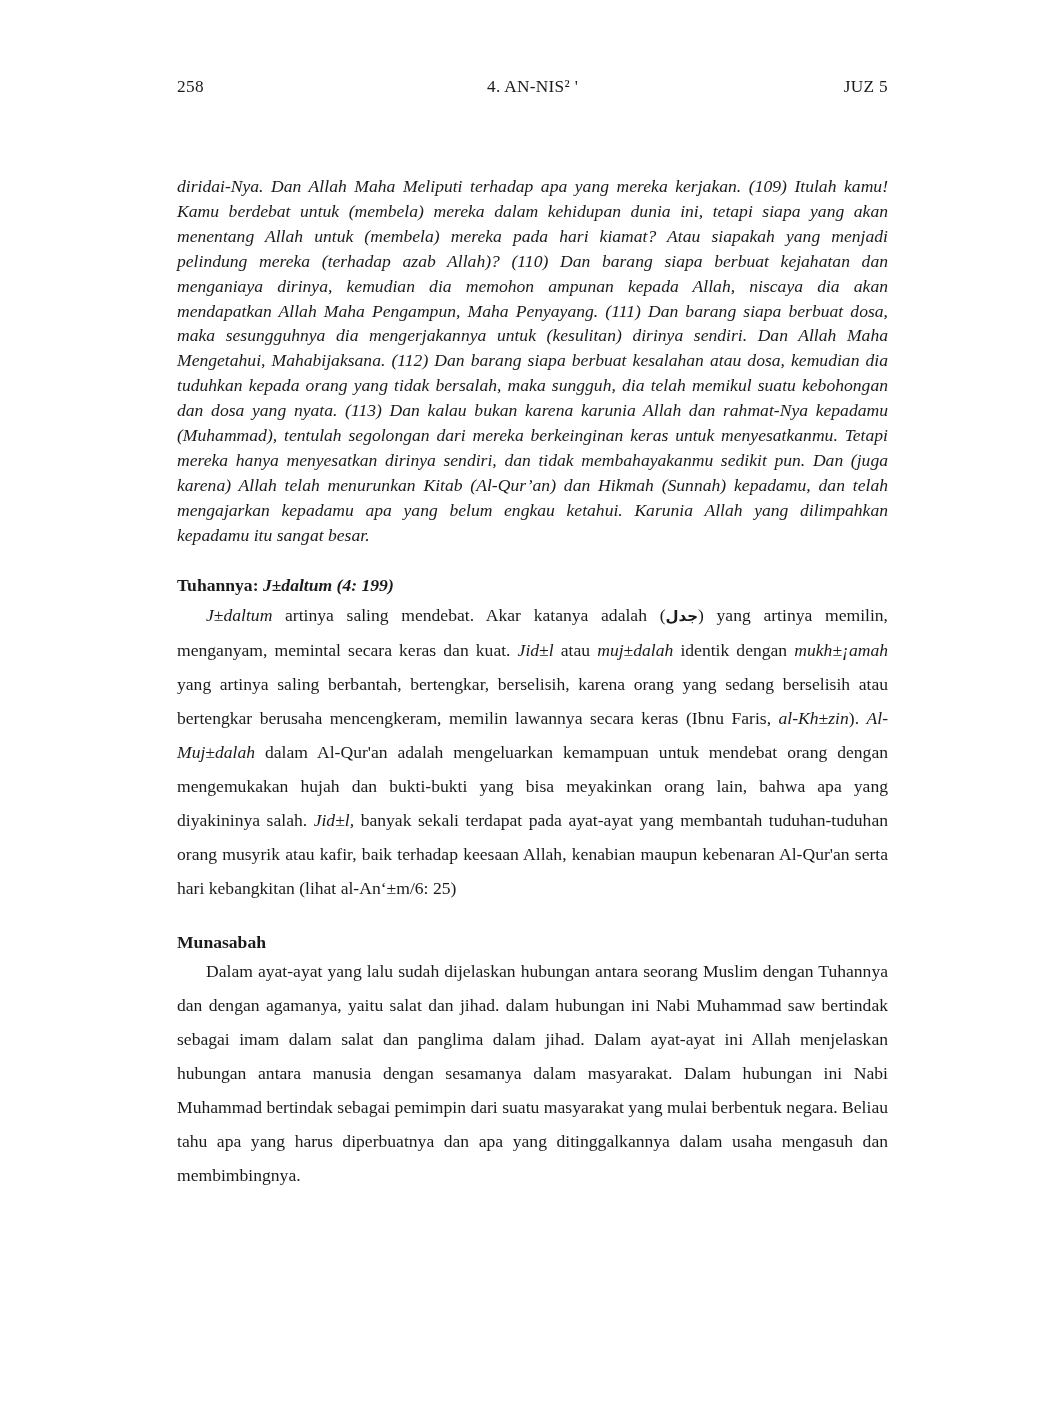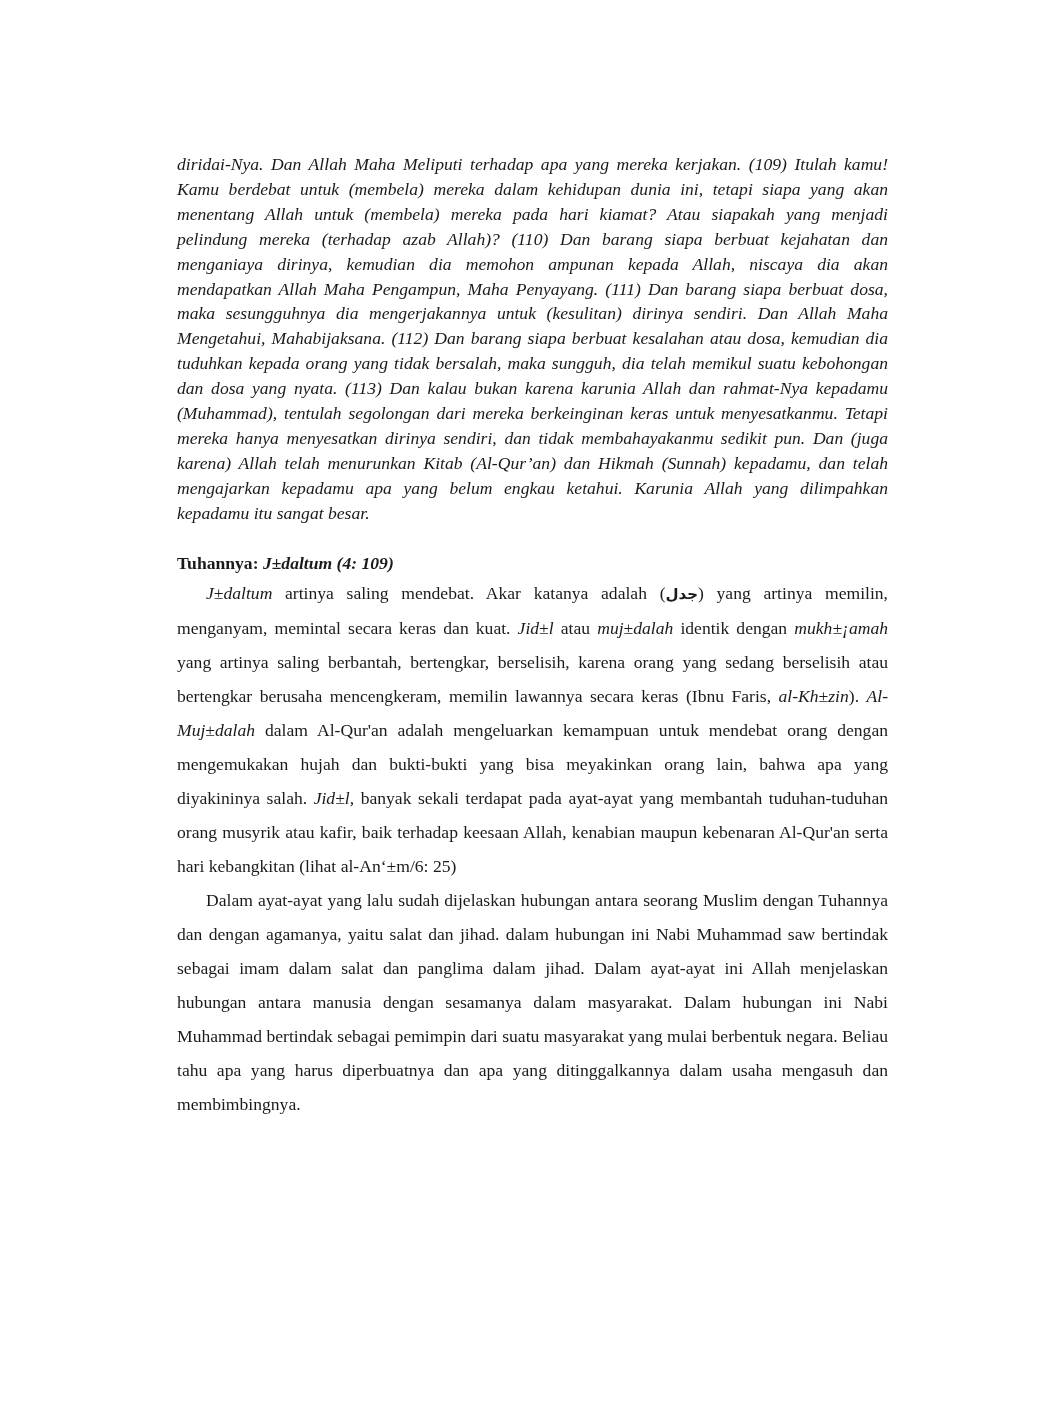--- a/index.html
+++ b/index.html
@@ -62,24 +62,30 @@
     font-weight: bold;
     font-size: 15px;
   }
 </style>
 </head>
 <body>
 
 <div class="page">
   <div class="content">
 
+    <div class="header">
+      <span>258</span>
+      <span class="chapter">4. AN-NIS² '</span>
+      <span>JUZ 5</span>
+    </div>
 
     <p class="translation">diridai-Nya. Dan Allah Maha Meliputi terhadap apa yang mereka kerjakan. (109) Itulah kamu! Kamu berdebat untuk (membela) mereka dalam kehidupan dunia ini, tetapi siapa yang akan menentang Allah untuk (membela) mereka pada hari kiamat? Atau siapakah yang menjadi pelindung mereka (terhadap azab Allah)? (110) Dan barang siapa berbuat kejahatan dan menganiaya dirinya, kemudian dia memohon ampunan kepada Allah, niscaya dia akan mendapatkan Allah Maha Pengampun, Maha Penyayang. (111) Dan barang siapa berbuat dosa, maka sesungguhnya dia mengerjakannya untuk (kesulitan) dirinya sendiri. Dan Allah Maha Mengetahui, Mahabijaksana. (112) Dan barang siapa berbuat kesalahan atau dosa, kemudian dia tuduhkan kepada orang yang tidak bersalah, maka sungguh, dia telah memikul suatu kebohongan dan dosa yang nyata. (113) Dan kalau bukan karena karunia Allah dan rahmat-Nya kepadamu (Muhammad), tentulah segolongan dari mereka berkeinginan keras untuk menyesatkanmu. Tetapi mereka hanya menyesatkan dirinya sendiri, dan tidak membahayakanmu sedikit pun. Dan (juga karena) Allah telah menurunkan Kitab (Al-Qur’an) dan Hikmah (Sunnah) kepadamu, dan telah mengajarkan kepadamu apa yang belum engkau ketahui. Karunia Allah yang dilimpahkan kepadamu itu sangat besar.</p>
 
-    <h3 class="section-heading"><span>Tuhannya: </span><span class="it">J±daltum (4: 109)</span></h3>
+    <h3 class="section-heading"><span>Tuhannya: </span><span class="it">J±daltum (4: 199)</span></h3>
 
     <p class="body-par indent"><span class="it">J±daltum</span><span> artinya saling mendebat. Akar katanya adalah (</span><span class="ar">جدل</span><span>) yang artinya memilin, menganyam, memintal secara keras dan kuat. </span><span class="it">Jid±l</span><span> atau </span><span class="it">muj±dalah</span><span> identik dengan </span><span class="it">mukh±¡amah</span><span> yang artinya saling berbantah, bertengkar, berselisih, karena orang yang sedang berselisih atau bertengkar berusaha mencengkeram, memilin lawannya secara keras (Ibnu Faris, </span><span class="it">al-Kh±zin</span><span>). </span><span class="it">Al-Muj±dalah</span><span> dalam Al-Qur'an adalah mengeluarkan kemampuan untuk mendebat orang dengan mengemukakan hujah dan bukti-bukti yang bisa meyakinkan orang lain, bahwa apa yang diyakininya salah. </span><span class="it">Jid±l,</span><span> banyak sekali terdapat pada ayat-ayat yang membantah tuduhan-tuduhan orang musyrik atau kafir, baik terhadap keesaan Allah, kenabian maupun kebenaran Al-Qur'an serta hari kebangkitan (lihat al-An‘±m/6: 25)</span></p>
 
+    <h3 class="section-heading">Munasabah</h3>
 
     <p class="body-par indent">Dalam ayat-ayat yang lalu sudah dijelaskan hubungan antara seorang Muslim dengan Tuhannya dan dengan agamanya, yaitu salat dan jihad. dalam hubungan ini Nabi Muhammad saw bertindak sebagai imam dalam salat dan panglima dalam jihad. Dalam ayat-ayat ini Allah menjelaskan hubungan antara manusia dengan sesamanya dalam masyarakat. Dalam hubungan ini Nabi Muhammad bertindak sebagai pemimpin dari suatu masyarakat yang mulai berbentuk negara. Beliau tahu apa yang harus diperbuatnya dan apa yang ditinggalkannya dalam usaha mengasuh dan membimbingnya.</p>
 
   </div>
 </div>
 
 </body></html>

